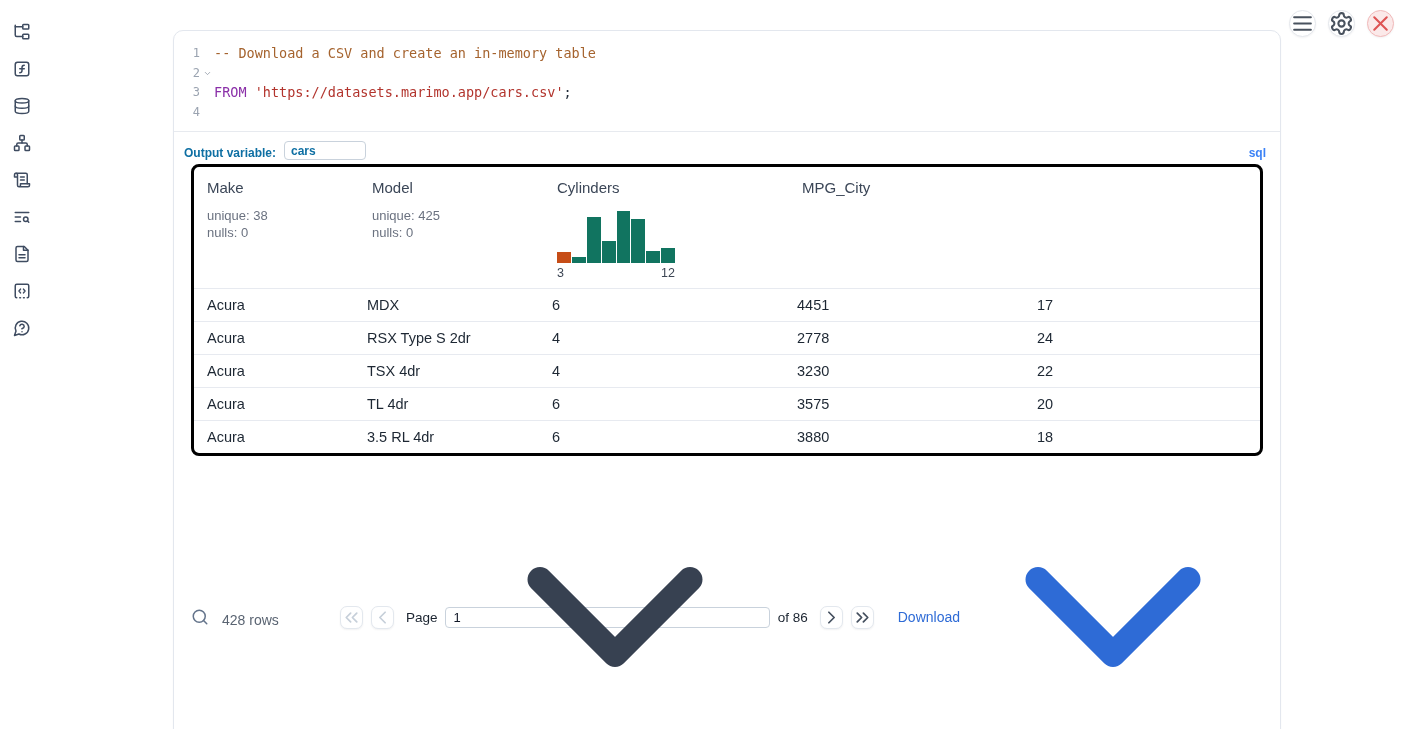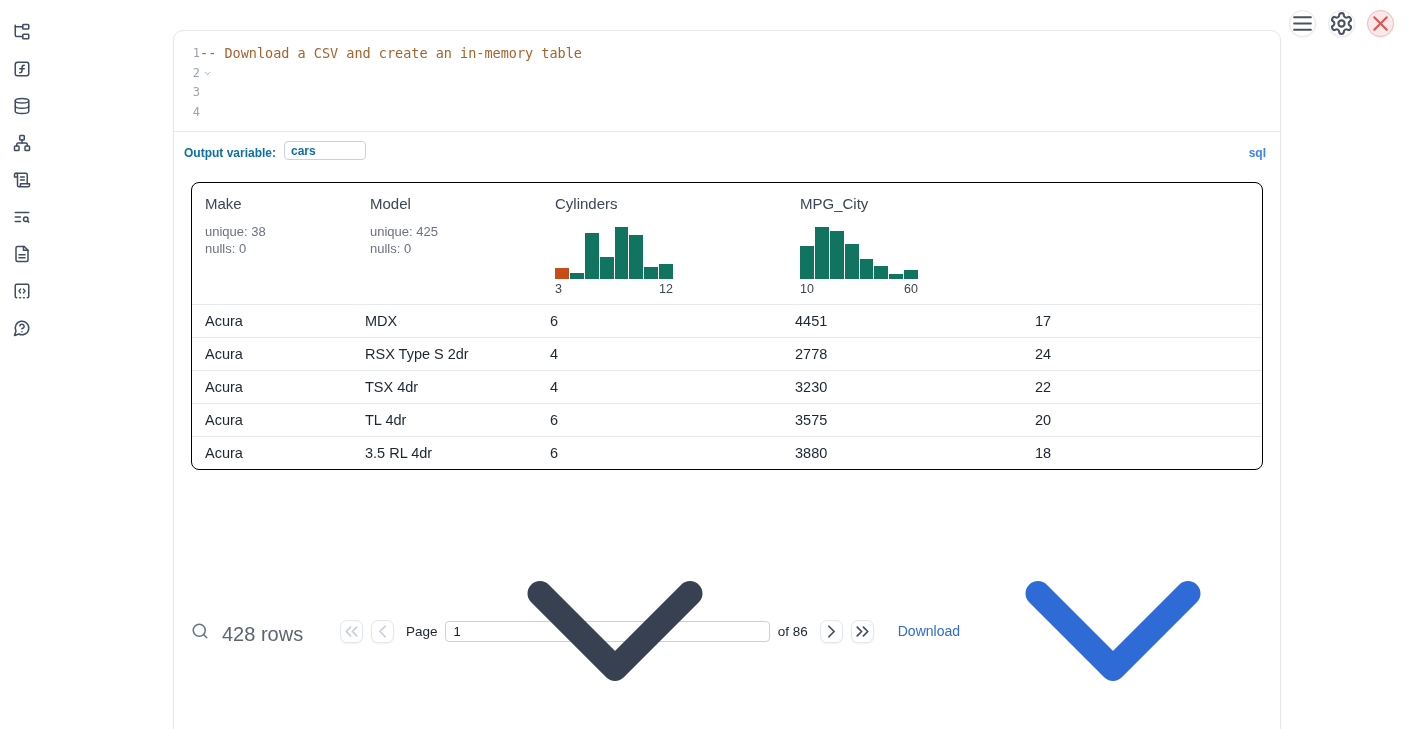--- a/index.html
+++ b/index.html
@@ -26,56 +26,56 @@
     box-shadow:0 1px 2px rgba(16,24,40,.04); }
 
   
   .code-area { padding:13px 0 9px 0; font-family:"DejaVu Sans Mono", monospace;
     font-size:13.5px; line-height:19.5px; }
   .code-line { display:flex; }
   .ln { position:relative; width:26px; flex:none; text-align:right; color:#9aa3b0;
     font-size:12px; line-height:19.5px; }
   .fold-chev { position:absolute; right:-12px; top:5px; width:9px; height:9px; color:#8a93a0; cursor:pointer; }
   .fold-chev svg { width:9px; height:9px; display:block; }
-  .code-text { white-space:pre; }
+  .code-text { margin-left:14px; white-space:pre; }
   .tok-comment { color:#a5632e; }
   .tok-keyword { color:#8a2fa8; }
   .tok-string  { color:#b2342d; }
   .tok-plain   { color:#1f2937; }
 
   
   .outvar-row { border-top:1px solid #e7eaef; height:29px; display:flex; align-items:flex-end;
     padding:0 14px 0 10px; }
   .outvar-label { color:#0e6fa3; font-size:12px; font-weight:bold; }
   .outvar-input { margin-left:8px; width:82px; height:19px; border:1px solid #c9d2dc;
     border-radius:4px; padding:0 6px; font-size:12px; font-weight:bold; color:#0e6fa3;
     font-family:"Liberation Sans", sans-serif; }
   .lang-badge { margin-left:auto; color:#3b82f6; font-size:12px; font-weight:bold; }
 
   
-  .table-card { margin:22px 17px 0 17px; border:1px solid #000000; border-radius:8px; overflow:hidden; }
+  .table-card { margin:4px 17px 0 17px; border:3px solid #000000; border-radius:8px; overflow:hidden; }
   .tgrid { display:grid; grid-template-columns:165px 185px 245px 240px auto; }
   .th { height:121px; padding:12px 0 8px 13px; display:flex; flex-direction:column; }
   .th-label { font-size:15px; color:#3b4657; cursor:pointer; }
   .stats { margin-top:11px; font-size:13px; color:#6b7280; line-height:17px; }
   .hist { margin-top:auto; width:118px; cursor:pointer; }
   .hist-bars { height:52px; display:flex; align-items:flex-end; gap:1px; }
   .hist-bar { flex:1; }
   .hist-labels { display:flex; justify-content:space-between; font-size:12.5px;
     color:#3d4654; margin-top:3px; }
   .tr { border-top:1px solid #e7eaf0; height:33px; align-items:center;
     font-size:14.5px; color:#1d2733; }
   .td { padding-left:8px; }
   .td:first-child { padding-left:13px; }
 
   
   .tfoot { display:flex; align-items:center; margin:11px 17px 13px 17px; }
   .search-btn { background:none; border:none; color:#64748b; width:18px; height:18px; cursor:pointer; }
   .search-btn svg { width:18px; height:18px; }
-  .row-count { margin-left:13px; font-size:20px; color:#5a6472;margin-top:6px; }
+  .row-count { margin-left:13px; font-size:14px; color:#5a6472;margin-top:6px; }
   .pager { margin-left:auto; display:flex; align-items:center; gap:8px; }
   .pg-btn { width:23px; height:23px; border:1px solid #e3e8ee; border-radius:7px; background:#fff;
     box-shadow:0 1px 2px rgba(16,24,40,.06); display:flex; align-items:center; justify-content:center;
     color:#444f5e; cursor:pointer; }
   .pg-btn svg { width:13px; height:13px; }
   .pg-btn.disabled { color:#c6cfd9; }
   .pg-text { font-size:13.5px; color:#1b2430; }
   .page-select { display:inline-flex; align-items:center; gap:4px; height:21px; min-width:35px;
     border:1px solid #c9d2dc; border-radius:4px; padding:0 4px 0 7px; font-size:13px; color:#111827;
     cursor:pointer; background:#fff; }
@@ -182,20 +182,21 @@
         </div>
         <div class="code-line">
           <div class="ln">2<span class="fold-chev">
               <svg viewBox="0 0 24 24" fill="none" stroke="currentColor" stroke-width="2" stroke-linecap="round" stroke-linejoin="round" style="width:100%;height:100%;display:block">
                 <path d="m6 9 6 6 6-6"></path>
               </svg>
             </span></div>
         </div>
         <div class="code-line">
           <div class="ln">3</div>
+          <div class="code-text"><span class="tok-keyword">FROM</span><span class="tok-plain"> </span><span class="tok-string">'https://datasets.marimo.app/cars.csv'</span><span class="tok-plain">;</span></div>
         </div>
         <div class="code-line">
           <div class="ln">4</div>
         </div>
       </div>
     <div class="outvar-row">
       <span class="outvar-label">Output variable:</span>
       <input class="outvar-input" value="cars" style="">
       <span class="lang-badge">sql</span>
     </div>
@@ -230,36 +231,20 @@
                 <div class="hist-bar" style="height: 29%; background: rgb(17, 116, 96);"></div>
               </div>
               <div class="hist-labels">
                 <span>3</span>
                 <span>12</span>
               </div>
             </div>
           </div>
           <div class="th">
             <div class="th-label">MPG_City</div>
-            <div class="hist">
-              <div class="hist-bars">
-                <div class="hist-bar" style="height: 63%; background: rgb(17, 116, 96);"></div>
-                <div class="hist-bar" style="height: 100%; background: rgb(17, 116, 96);"></div>
-                <div class="hist-bar" style="height: 93%; background: rgb(17, 116, 96);"></div>
-                <div class="hist-bar" style="height: 67%; background: rgb(17, 116, 96);"></div>
-                <div class="hist-bar" style="height: 38%; background: rgb(17, 116, 96);"></div>
-                <div class="hist-bar" style="height: 25%; background: rgb(17, 116, 96);"></div>
-                <div class="hist-bar" style="height: 10%; background: rgb(17, 116, 96);"></div>
-                <div class="hist-bar" style="height: 18%; background: rgb(17, 116, 96);"></div>
-              </div>
-              <div class="hist-labels">
-                <span>10</span>
-                <span>60</span>
-              </div>
-            </div>
           </div>
         </div>
       <div id="table-body">
           <div class="tgrid tr">
             <div class="td">Acura</div>
             <div class="td">MDX</div>
             <div class="td">6</div>
             <div class="td">4451</div>
             <div class="td">17</div>
           </div>

